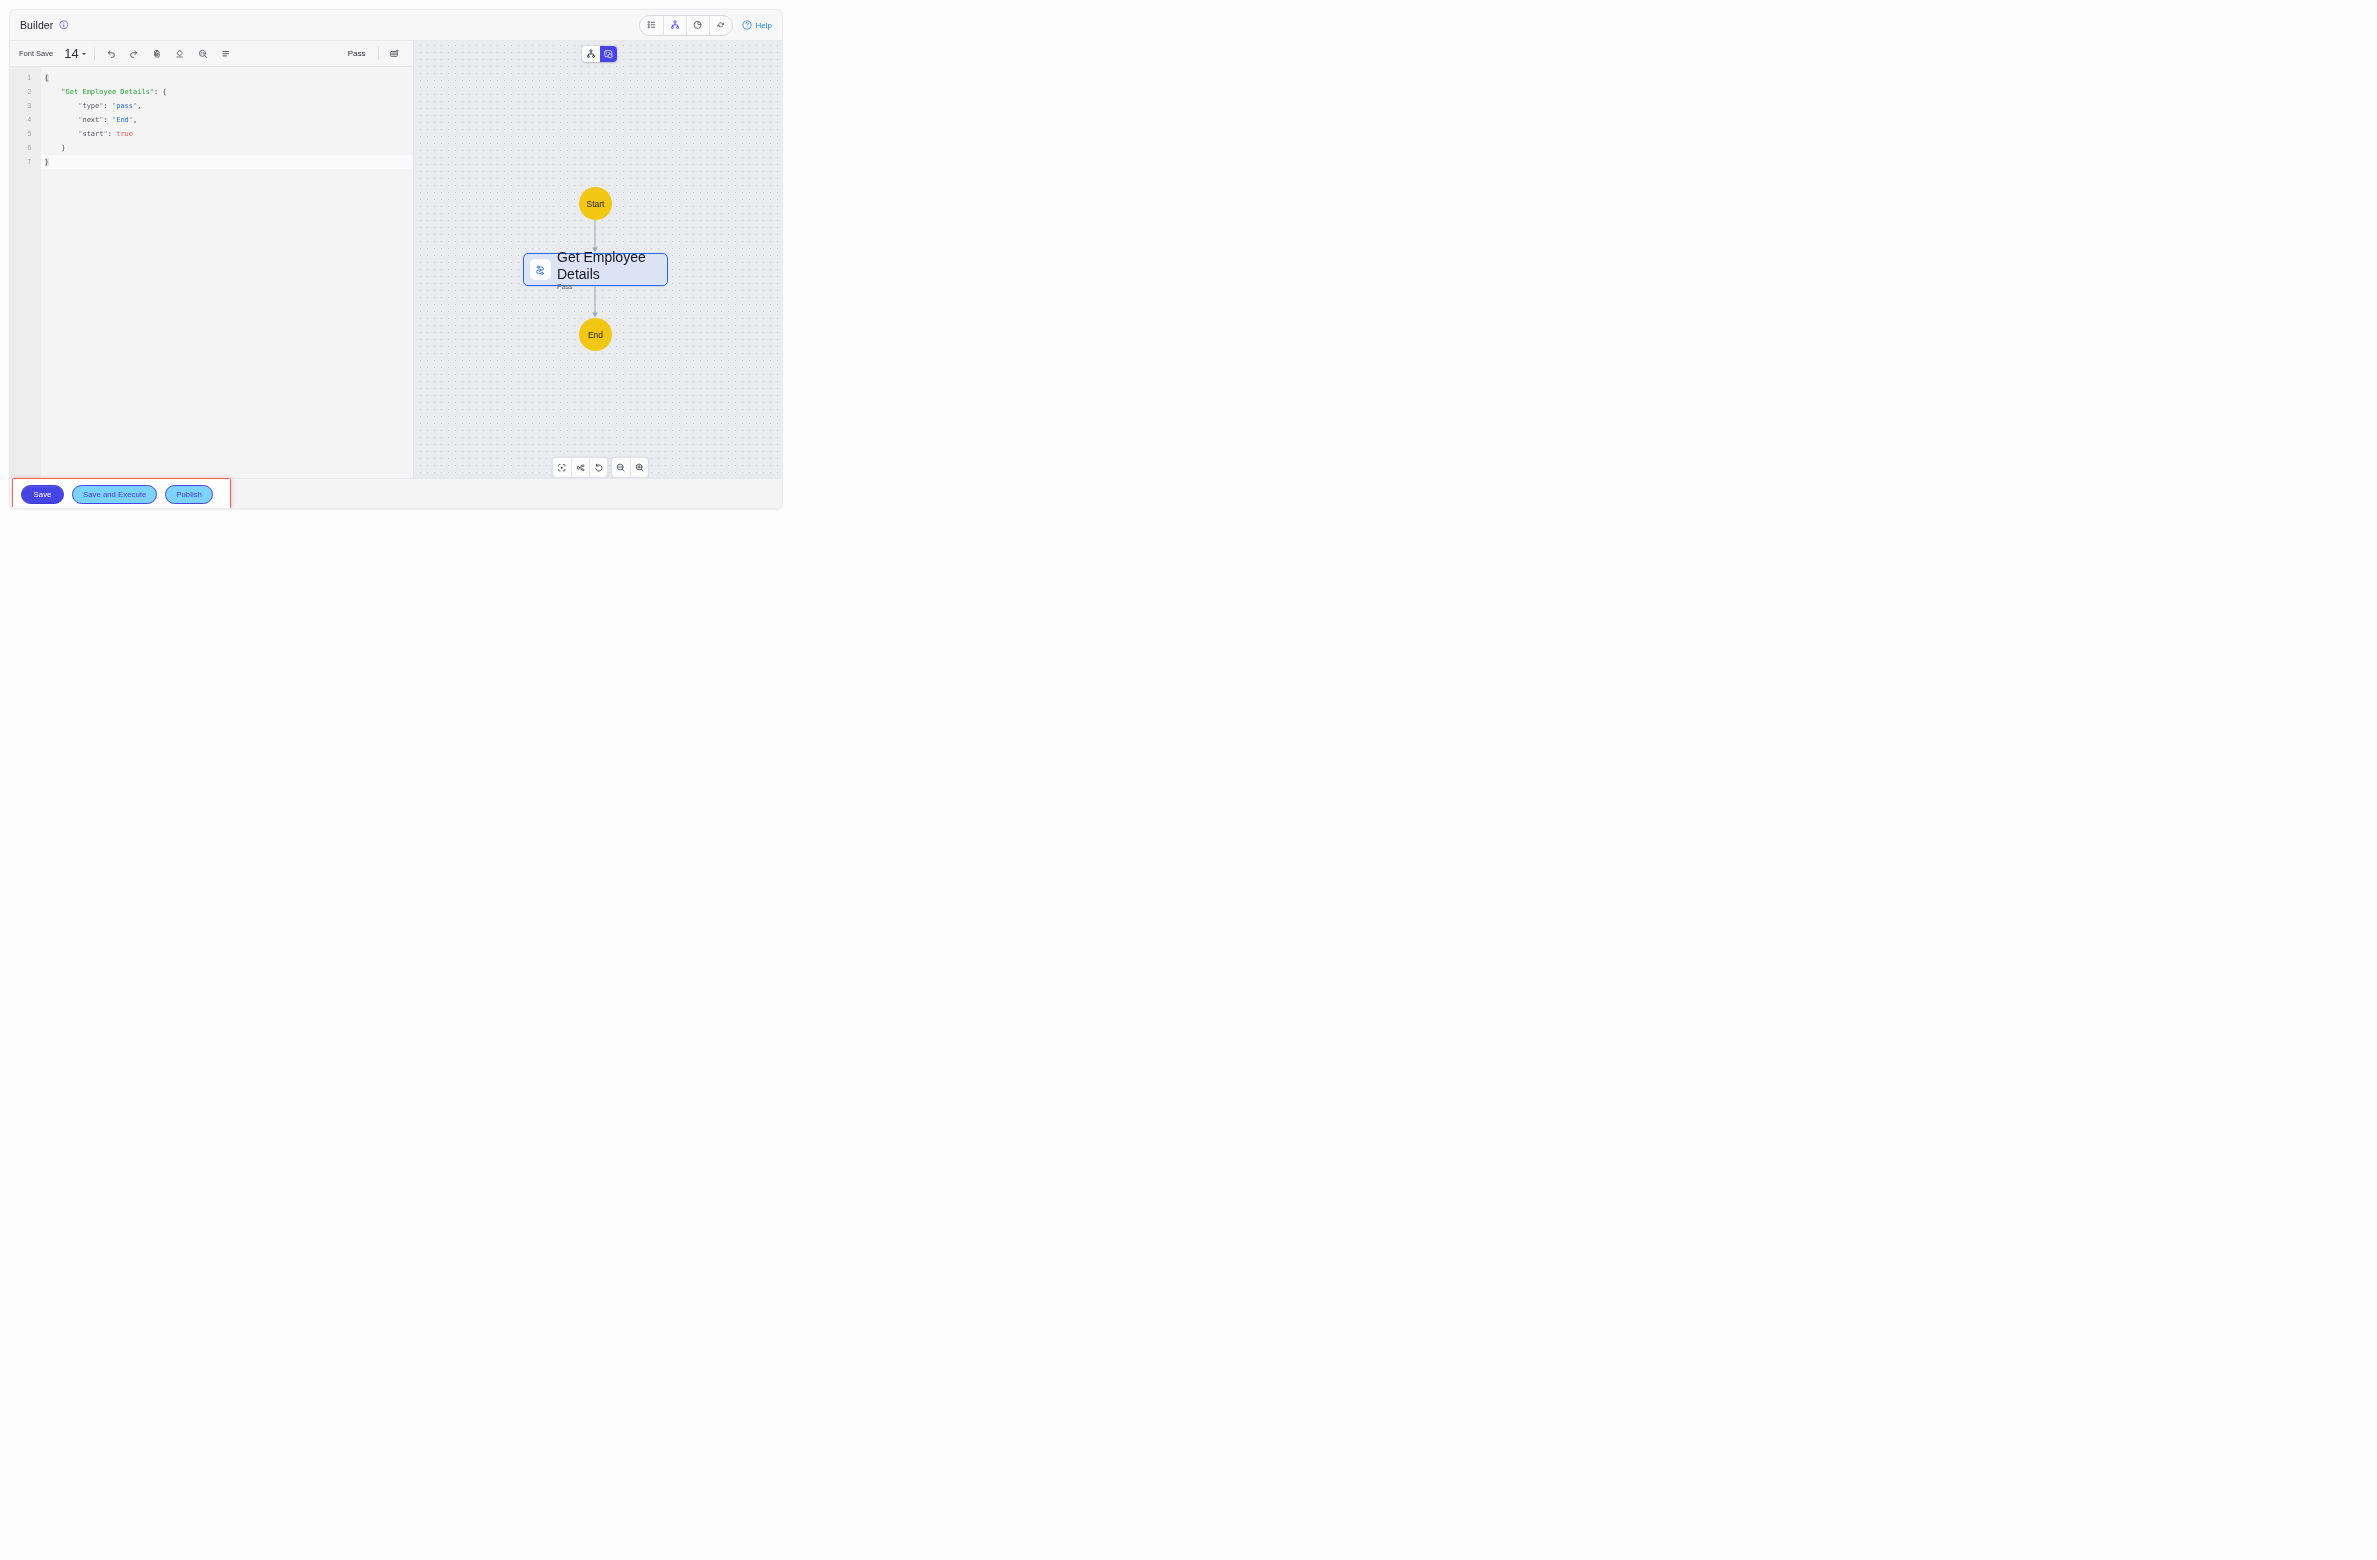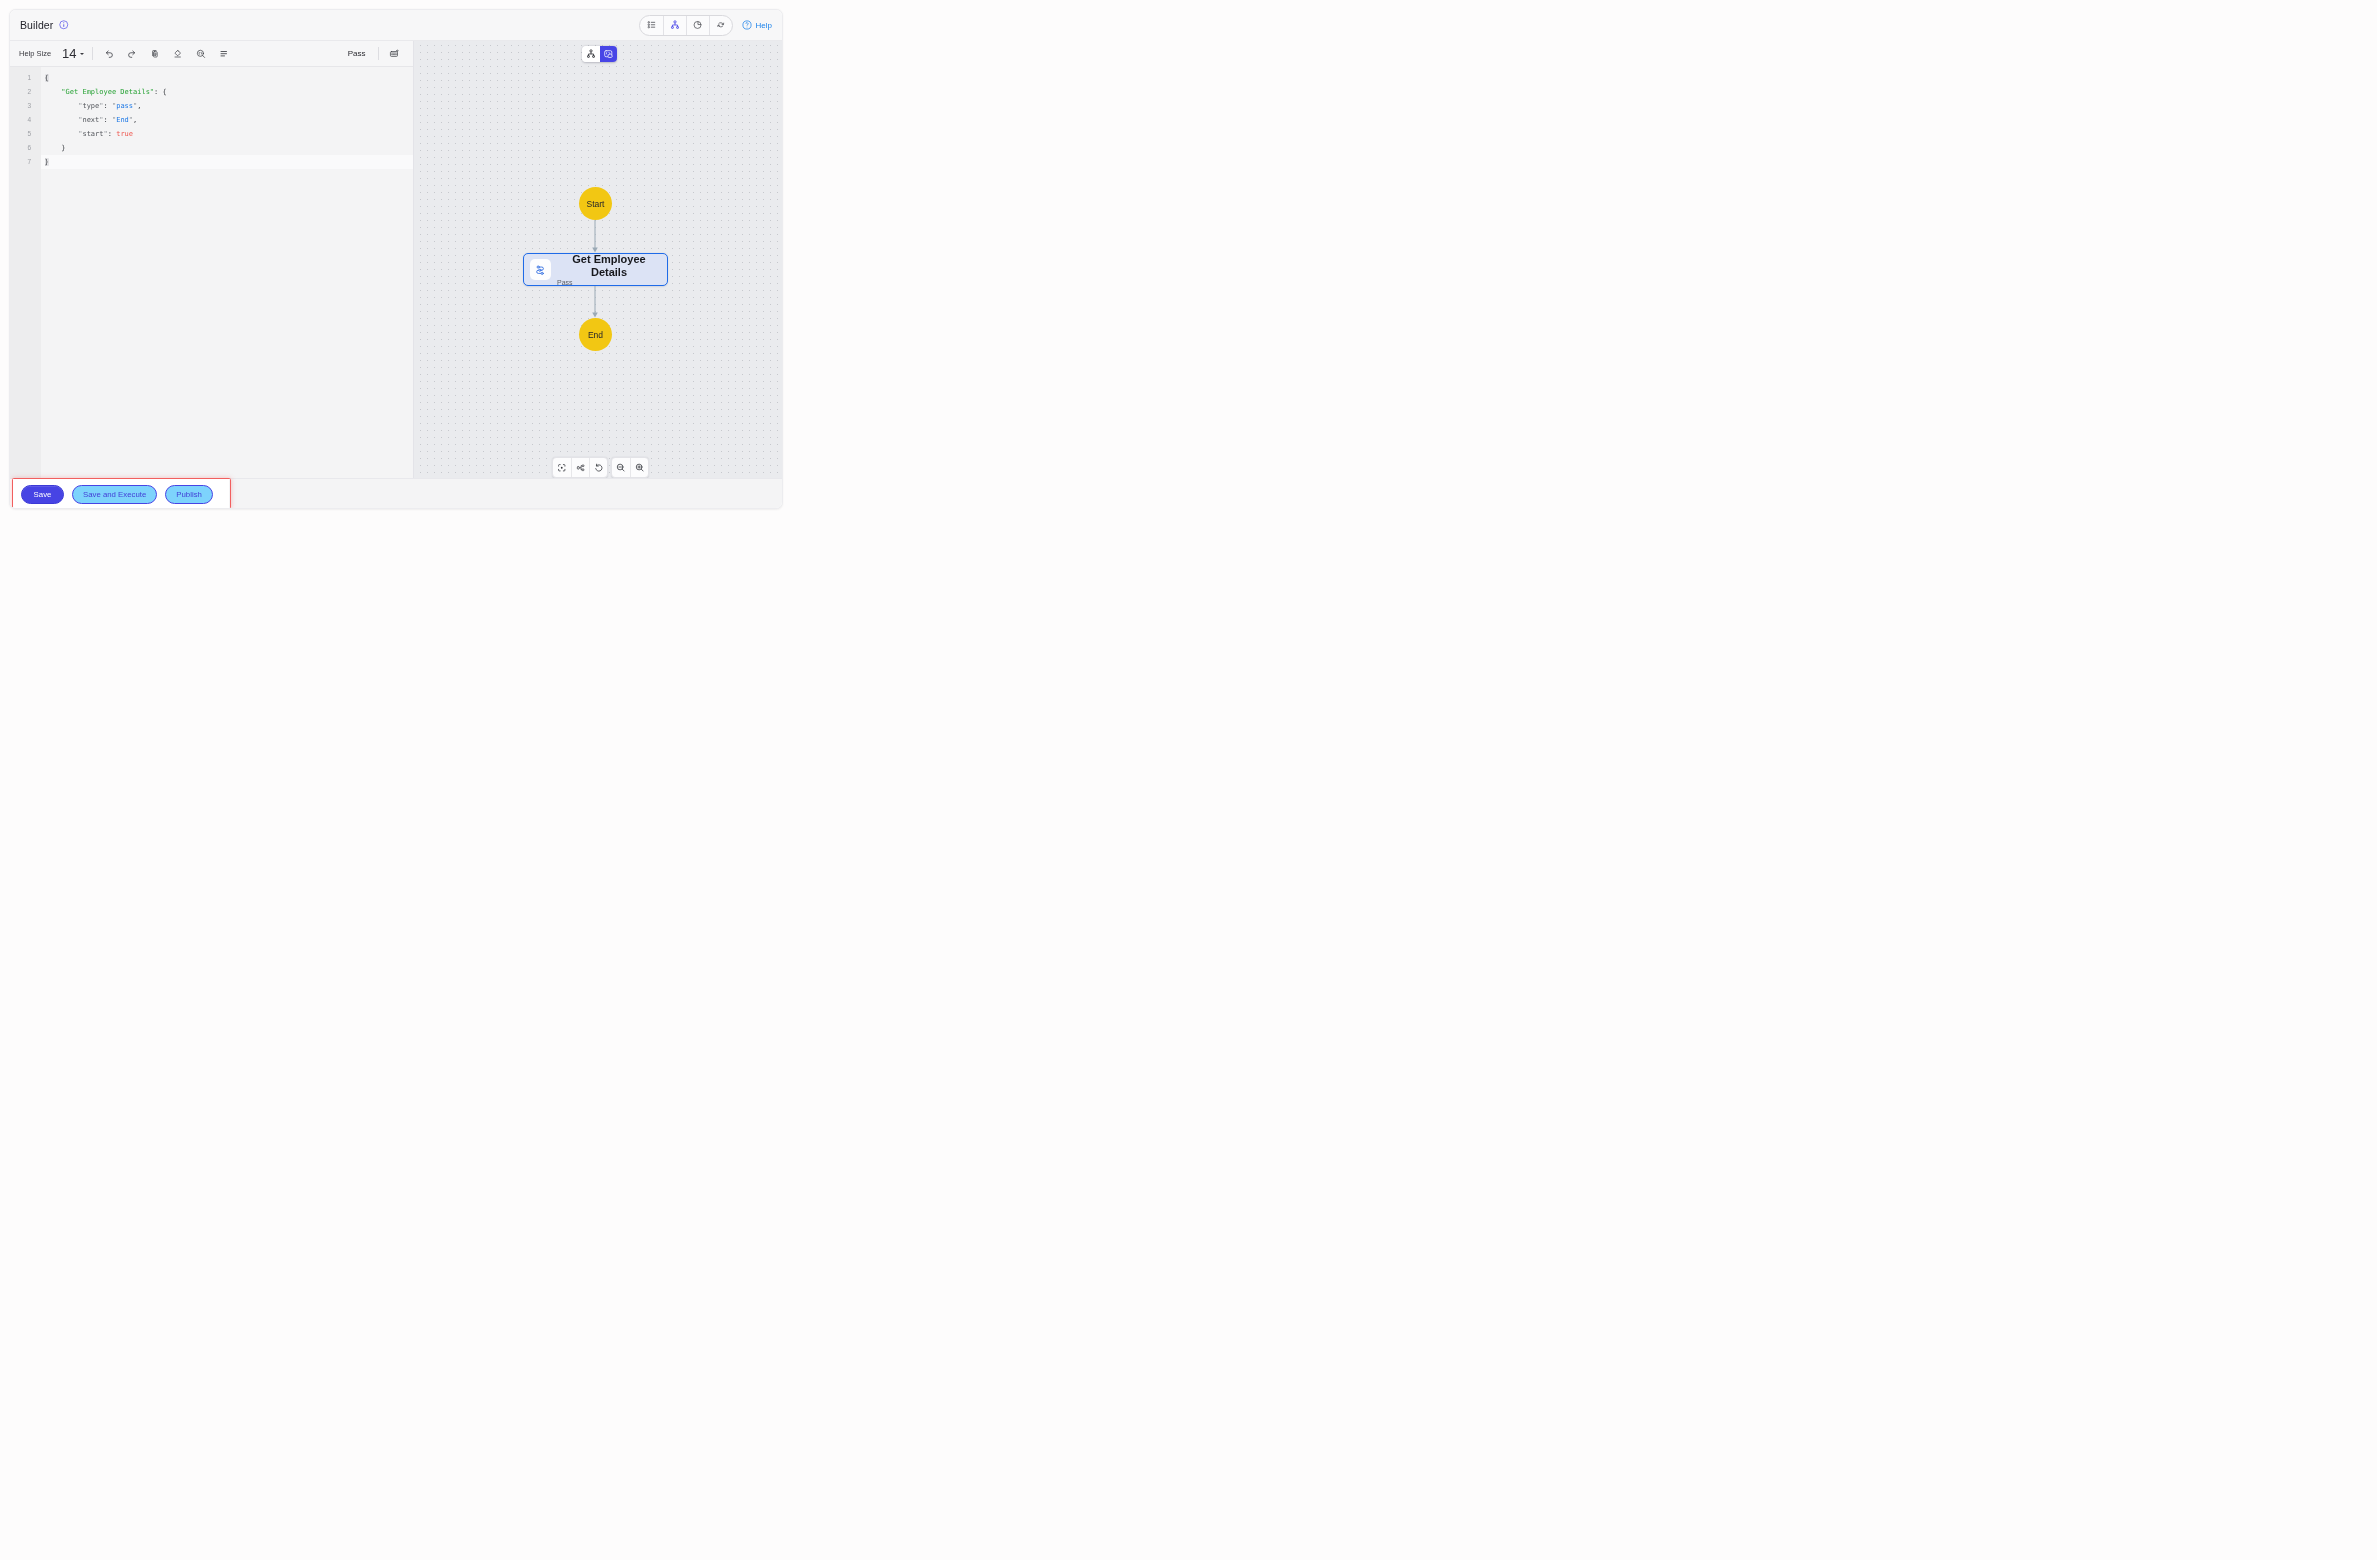--- a/index.html
+++ b/index.html
@@ -72,21 +72,21 @@
   .node-circle { position:absolute; width:33px; height:33px; border-radius:50%; background:#f2c713;
                  display:flex; align-items:center; justify-content:center; font-size:8.5px; color:#23252b;
                  cursor:pointer; }
   .connector { position:absolute; width:8px; }
   .task-node { position:absolute; left:109px; top:212px; width:145px; height:33px; background:#dce3f5;
                border:1px solid #1f6be8; border-radius:5px; display:flex; align-items:center;
                padding:0 6px; cursor:pointer; box-shadow:0 0.5px 1.5px rgba(30,60,120,.12); }
   .task-icon-box { width:21px; height:21px; background:#fdfdfe; border-radius:5px; flex:none;
                    display:flex; align-items:center; justify-content:center; }
   .task-texts { margin-left:6px; display:flex; flex-direction:column; gap:1px; }
-  .task-title { font-size:11px; font-weight:bold; color:#17181d; line-height:1.15;text-align:center; }
+  .task-title { font-size:14px; font-weight:normal; color:#17181d; line-height:1.15; }
   .task-sub { font-size:7px; color:#5b5f66; }
 
   .canvas-ctl { position:absolute; top:416px; display:flex; background:#fcfcfd; border:0.5px solid #e3e3e7;
                 border-radius:4px; overflow:hidden; box-shadow:0 0.5px 1.5px rgba(40,40,60,.12); }
   .ctl-btn { width:18px; height:19px; display:flex; align-items:center; justify-content:center; cursor:pointer; }
   .ctl-btn + .ctl-btn { border-left:0.5px solid #e7e7ea; }
   .ctl-g1 { left:138px; } .ctl-g2 { left:197px; }
 
   
   .footer { position:absolute; left:0; right:0; bottom:0; height:30px; background:#f4f4f5;
@@ -162,21 +162,21 @@
         </svg>
         <span>Help</span>
       </span>
     </div>
   </div>
 
   <div class="main">
 
     <div class="editor-pane">
       <div class="ed-toolbar">
-        <span class="fs-label">Help Size</span>
+        <span class="fs-label">Font Save</span>
         <span class="fs-select">
           <span class="fs-value">14</span>
           <span class="caret-down"></span>
         </span>
         <span class="vdiv"></span>
 
         <span class="tool-btn">
           <svg width="10" height="10" viewBox="0 0 19 19" fill="none" stroke="#3b3d43" stroke-width="1.5" stroke-linecap="round" stroke-linejoin="round">
             <path d="M8 3.8 L4.4 7.2 l3.6 3.4"></path>
             <path d="M4.6 7.2 h7 a4.3 4.3 0 0 1 0 8.6 h-1.6"></path>

